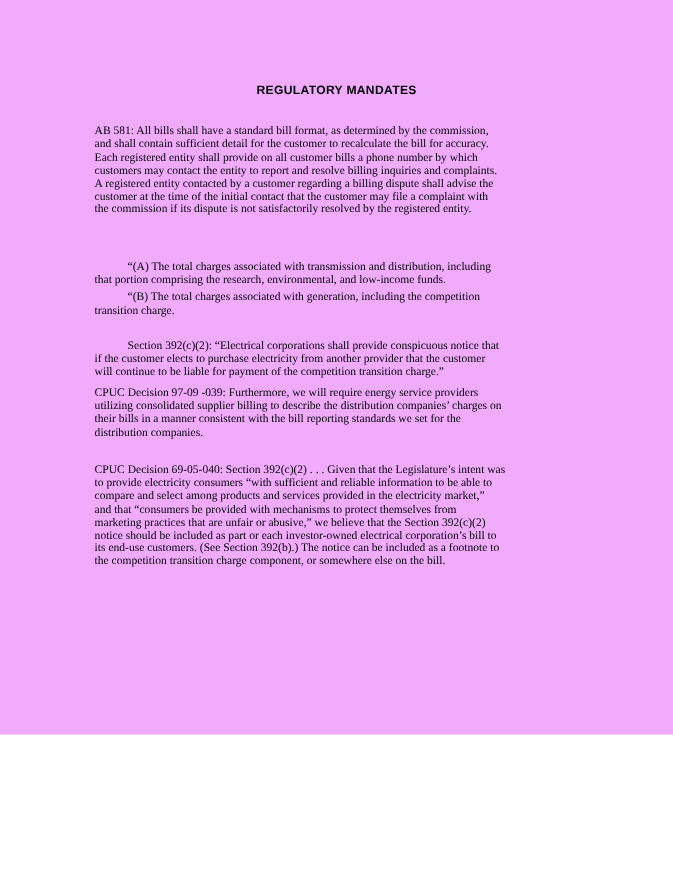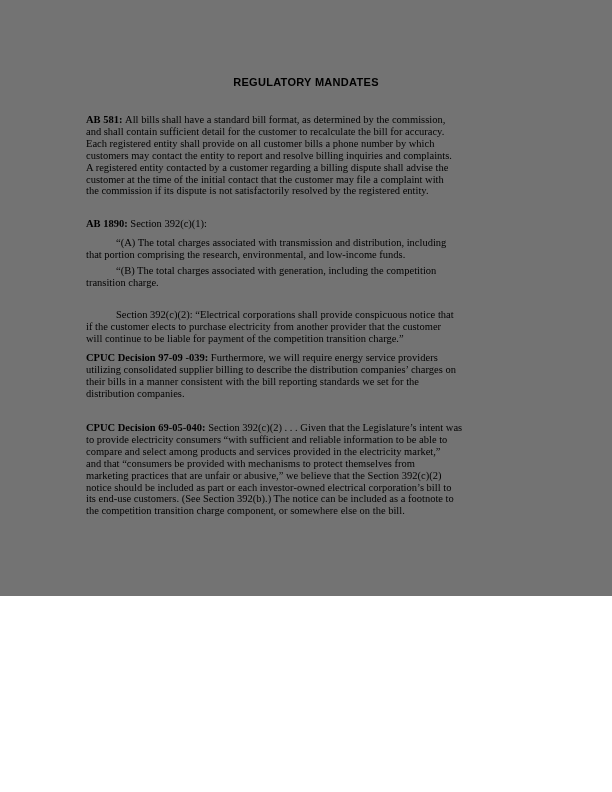--- a/index.html
+++ b/index.html
@@ -3,22 +3,22 @@
 <meta charset="utf-8">
 <style>
   html, body {
     margin: 0;
     padding: 0;
     background: #ffffff;
   }
   .page {
     position: relative;
     width: 612px;
-    height: 596px;
-    background: #737373;
+    height: 668px;
+    background: #f0abfc;
     color: #000000;
     font-family: "Liberation Serif", serif;
     overflow: hidden;
   }
   .doc-title {
     position: absolute;
     top: 76px;
     left: 0;
     width: 612px;
     text-align: center;
@@ -32,21 +32,21 @@
     position: absolute;
     left: 86px;
     width: 444px;
     margin: 0;
     font-size: 10.5px;
     line-height: 11.9px;
     white-space: pre-line;
     text-align: left;
   }
   .para .lead {
-    font-weight: bold;
+    font-weight: normal;
   }
   .para.indent {
     text-indent: 30px;
   }
   .p1 { top: 114px; }
   .p2 { top: 218px; }
   .p3 { top: 237px; }
   .p4 { top: 265px; }
   .p5 { top: 309px; }
   .p6 { top: 352px; }
@@ -59,21 +59,20 @@
   <h1 class="doc-title">REGULATORY MANDATES</h1>
 
   <p class="para p1"><b class="lead">AB 581: </b><span>All bills shall have a standard bill format, as determined by the commission,
 and shall contain sufficient detail for the customer to recalculate the bill for accuracy.
 Each registered entity shall provide on all customer bills a phone number by which
 customers may contact the entity to report and resolve billing inquiries and complaints.
 A registered entity contacted by a customer regarding a billing dispute shall advise the
 customer at the time of the initial contact that the customer may file a complaint with
 the commission if its dispute is not satisfactorily resolved by the registered entity.</span></p>
 
-  <p class="para p2"><b class="lead">AB 1890: </b><span>Section 392(c)(1):</span></p>
 
   <p class="para indent p3"><span>“(A) The total charges associated with transmission and distribution, including
 that portion comprising the research, environmental, and low-income funds.</span></p>
 
   <p class="para indent p4"><span>“(B) The total charges associated with generation, including the competition
 transition charge.</span></p>
 
   <p class="para indent p5"><span>Section 392(c)(2): “Electrical corporations shall provide conspicuous notice that
 if the customer elects to purchase electricity from another provider that the customer
 will continue to be liable for payment of the competition transition charge.”</span></p>

